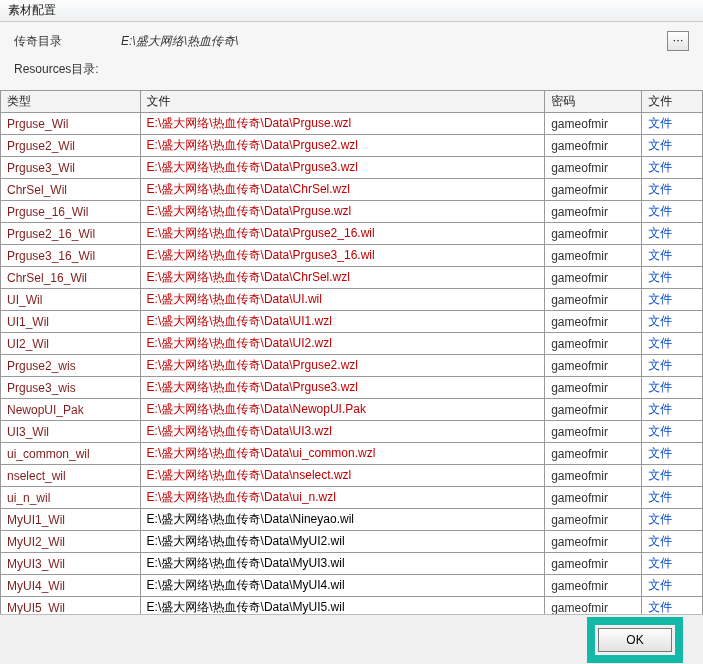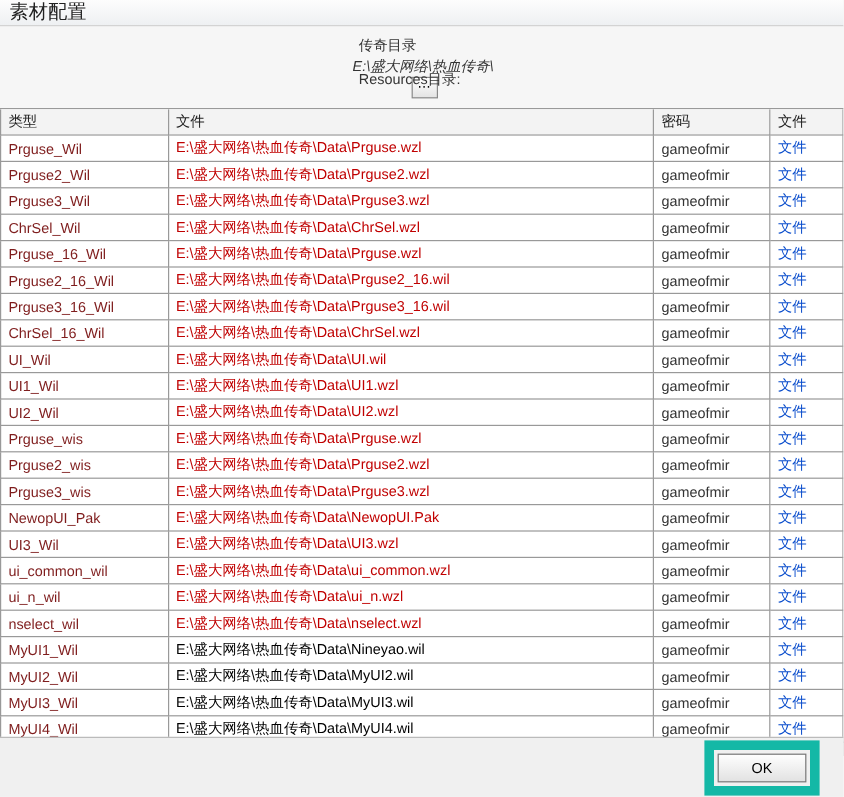--- a/index.html
+++ b/index.html
@@ -12,33 +12,32 @@
   overflow: hidden;
   position: relative;
 }
 .title-bar {
   height: 22px;
   background: linear-gradient(#fdfdfd, #eef0f2);
   border-bottom: 1px solid #ccc;
   display: flex;
   align-items: center;
   padding-left: 8px;
-  font-size: 16px;
+  font-size: 12px;
   color: #222;
 }
 .top-form {
   padding: 8px 14px 4px 14px;
   background: #f6f6f6;
 }
 .form-row {
   display: flex;
   align-items: center;
   margin-bottom: 6px;
   height: 22px;
-  flex-direction: column;
 }
 .form-label {
   width: 105px;
   color: #333;
 }
 .form-value {
   flex: 1;
   color: #333;
   padding-left: 2px;
   font-style: italic;
@@ -224,26 +223,20 @@
           <td class="pwd-cell">gameofmir</td>
           <td class="action-cell">文件</td>
         </tr>
         <tr>
           <td>UI2_Wil</td>
           <td class="path-red">E:\盛大网络\热血传奇\Data\UI2.wzl</td>
           <td class="pwd-cell">gameofmir</td>
           <td class="action-cell">文件</td>
         </tr>
         <tr>
-          <td>Prguse_wis</td>
-          <td class="path-red">E:\盛大网络\热血传奇\Data\Prguse.wzl</td>
-          <td class="pwd-cell">gameofmir</td>
-          <td class="action-cell">文件</td>
-        </tr>
-        <tr>
           <td>Prguse2_wis</td>
           <td class="path-red">E:\盛大网络\热血传奇\Data\Prguse2.wzl</td>
           <td class="pwd-cell">gameofmir</td>
           <td class="action-cell">文件</td>
         </tr>
         <tr>
           <td>Prguse3_wis</td>
           <td class="path-red">E:\盛大网络\热血传奇\Data\Prguse3.wzl</td>
           <td class="pwd-cell">gameofmir</td>
           <td class="action-cell">文件</td>
@@ -260,28 +253,28 @@
           <td class="pwd-cell">gameofmir</td>
           <td class="action-cell">文件</td>
         </tr>
         <tr>
           <td>ui_common_wil</td>
           <td class="path-red">E:\盛大网络\热血传奇\Data\ui_common.wzl</td>
           <td class="pwd-cell">gameofmir</td>
           <td class="action-cell">文件</td>
         </tr>
         <tr>
+          <td>nselect_wil</td>
+          <td class="path-red">E:\盛大网络\热血传奇\Data\nselect.wzl</td>
+          <td class="pwd-cell">gameofmir</td>
+          <td class="action-cell">文件</td>
+        </tr>
+        <tr>
           <td>ui_n_wil</td>
           <td class="path-red">E:\盛大网络\热血传奇\Data\ui_n.wzl</td>
-          <td class="pwd-cell">gameofmir</td>
-          <td class="action-cell">文件</td>
-        </tr>
-        <tr>
-          <td>nselect_wil</td>
-          <td class="path-red">E:\盛大网络\热血传奇\Data\nselect.wzl</td>
           <td class="pwd-cell">gameofmir</td>
           <td class="action-cell">文件</td>
         </tr>
         <tr>
           <td>MyUI1_Wil</td>
           <td class="path-black">E:\盛大网络\热血传奇\Data\Nineyao.wil</td>
           <td class="pwd-cell">gameofmir</td>
           <td class="action-cell">文件</td>
         </tr>
         <tr>

